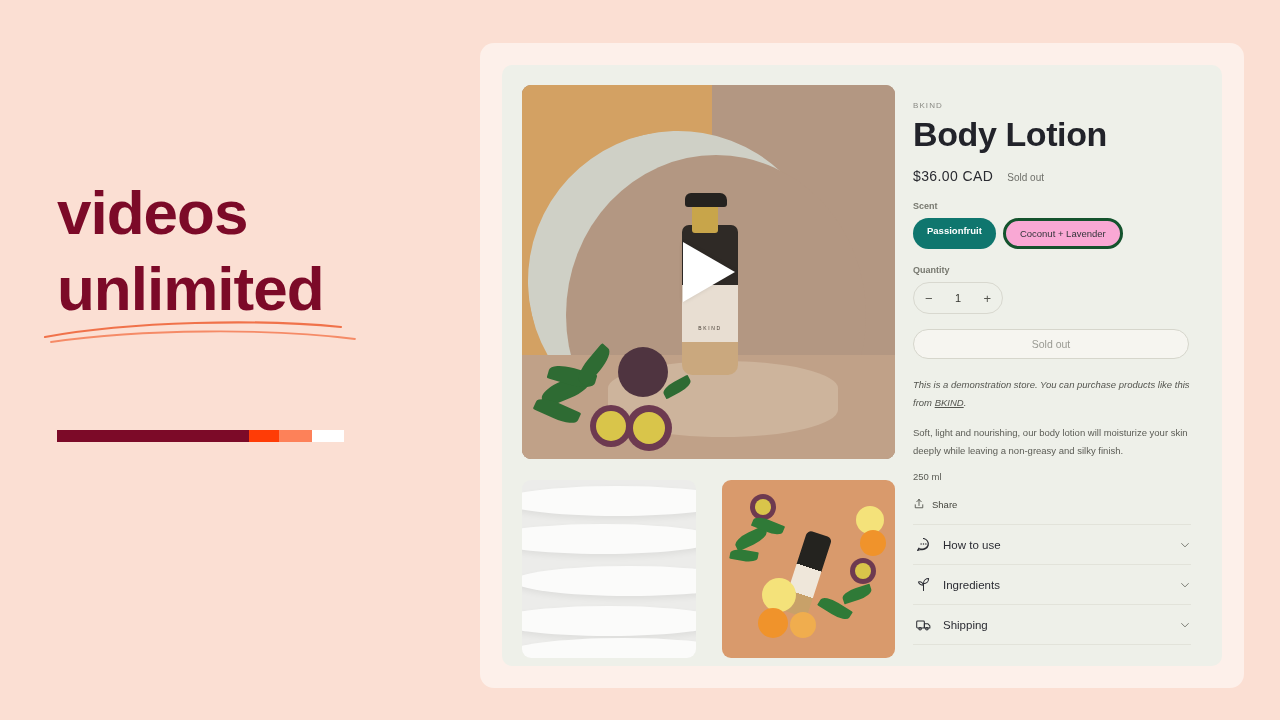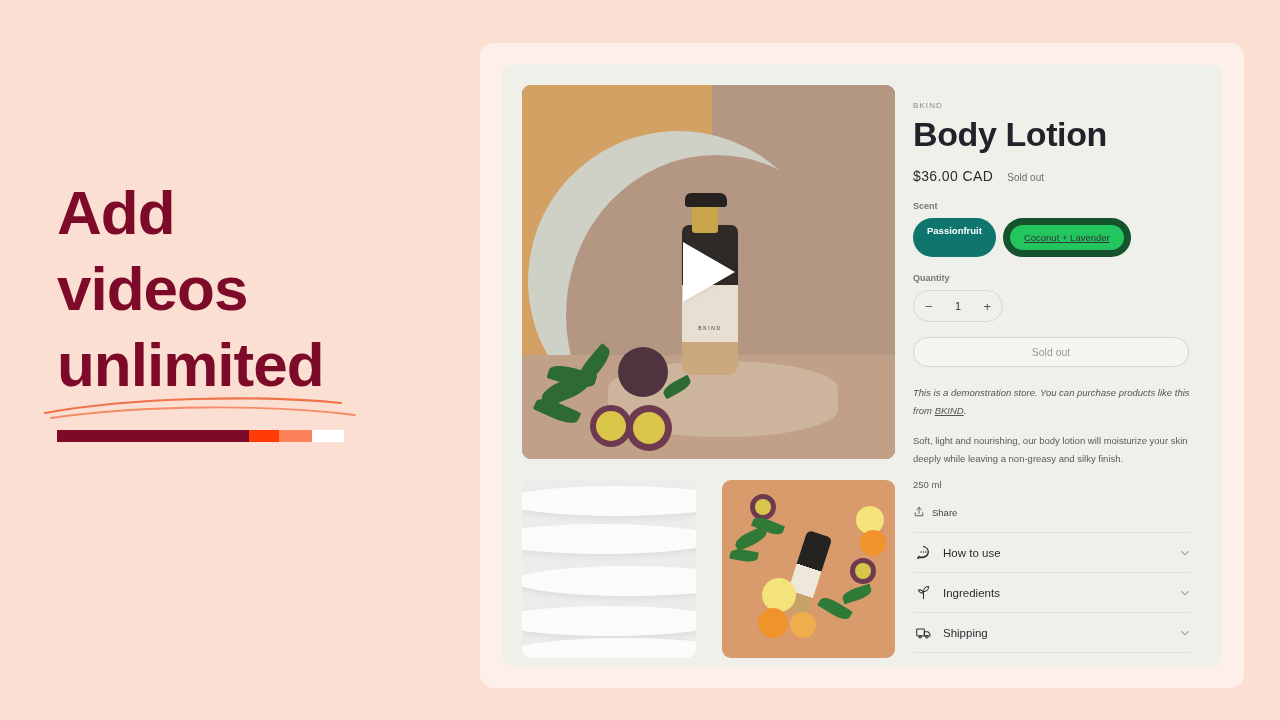--- a/index.html
+++ b/index.html
@@ -178,21 +178,21 @@
   .price-row { display: flex; align-items: baseline; gap: 14px; margin-bottom: 17px; }
   .price { font-size: 14px; color: #2a2b31; letter-spacing: .4px; }
   .stock { font-size: 10px; color: #6e6f69; }
   .field-label { font-size: 9px; color: #77786f; margin-bottom: 7px; font-weight: bold; }
   .pills { display: flex; gap: 7px; margin-bottom: 16px; }
   .pill {
     font-size: 9.5px; padding: 7px 14px; border-radius: 20px;
     cursor: pointer; white-space: nowrap;
   }
   .pill.sel { background: #0f766e; color: #fff; font-weight: bold; }
-  .pill.unsel { background: #22c55e; color: #33343a; border: 7px solid #14532d; text-decoration: underline; }
+  .pill.unsel { background: #f9a8d4; color: #33343a; border: 3px solid #14532d; }
   .qty {
     width: 90px; height: 32px;
     border: 1px solid #d8d8cf; border-radius: 18px;
     display: flex; align-items: center; justify-content: space-between;
     padding: 0 11px; margin-bottom: 15px;
   }
   .qty button {
     background: none; border: none; font-size: 13px; color: #55564f;
     cursor: pointer; line-height: 1; padding: 0;
     font-family: "Liberation Sans", sans-serif;
@@ -230,21 +230,20 @@
   }
   .acc-label { flex: 1; font-size: 11.5px; color: #2b2c33; }
   .chev { flex: 0 0 auto; }
   svg { display: block; }
 </style>
 </head>
 <body>
 
 <div class="promo">
   <div class="promo-heading">
-    <span class="promo-line">Add</span>
     <span class="promo-line">videos</span>
     <span class="promo-line">
       <span>unlimited</span>
       <svg class="swoosh" viewBox="0 0 320 30">
         <path d="M4 22 C 90 6, 220 4, 300 12" fill="none" stroke="#f0724a" stroke-width="2.2" stroke-linecap="round"></path>
         <path d="M10 27 C 100 14, 230 13, 314 24" fill="none" stroke="#f58b67" stroke-width="1.8" stroke-linecap="round"></path>
       </svg>
     </span>
   </div>
 </div>

